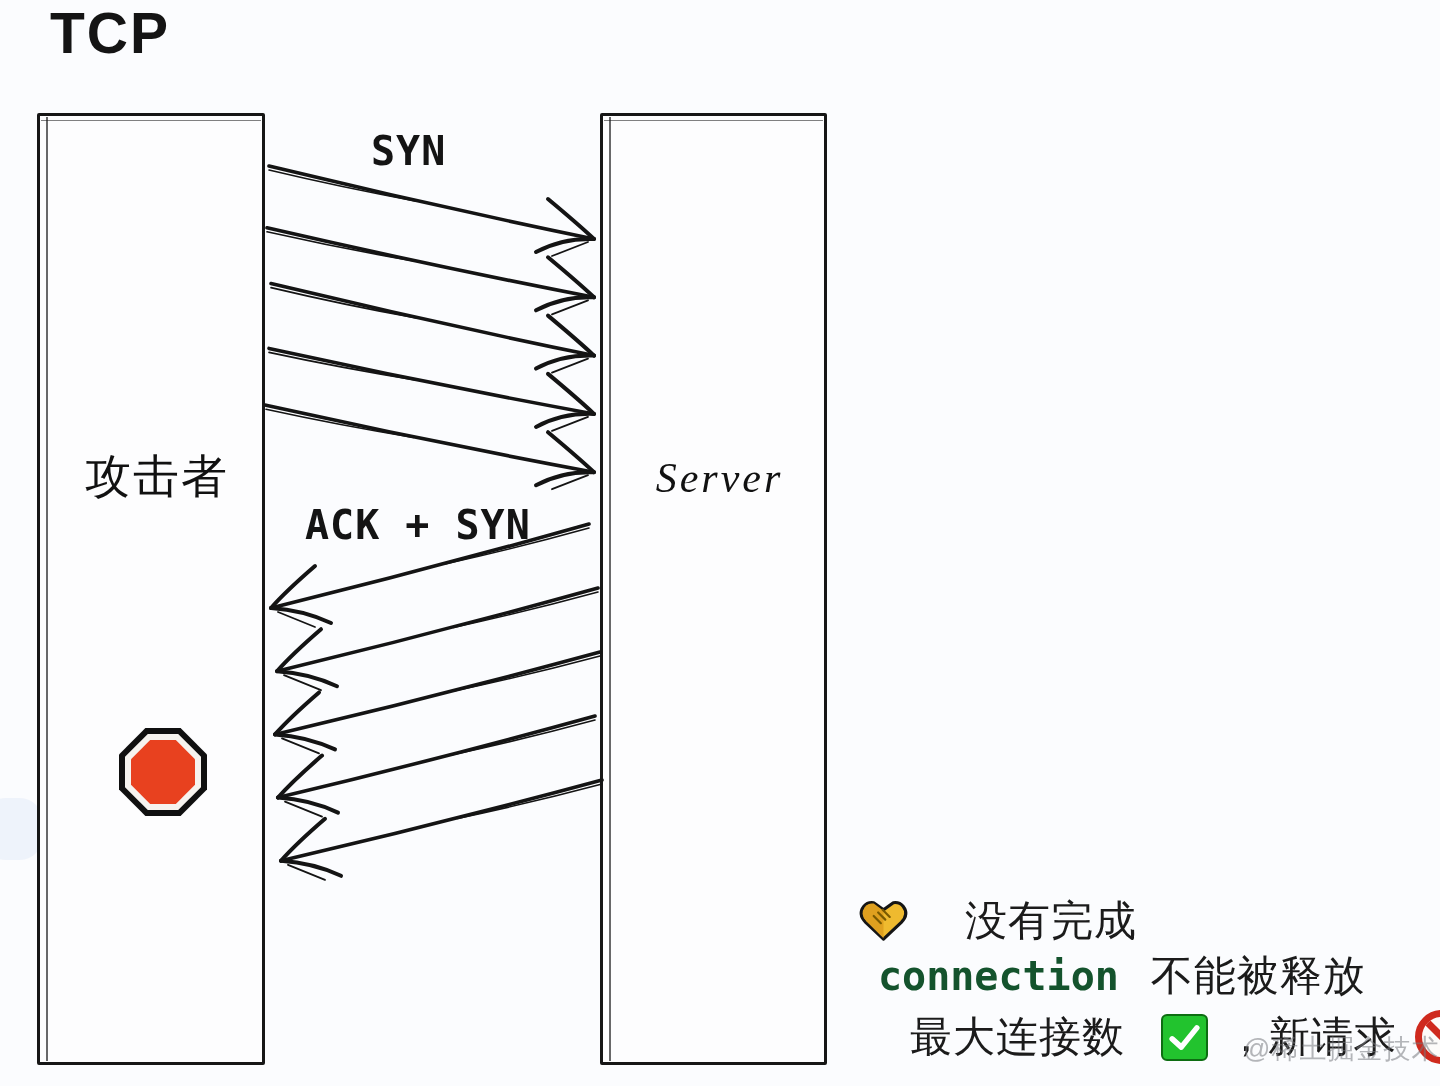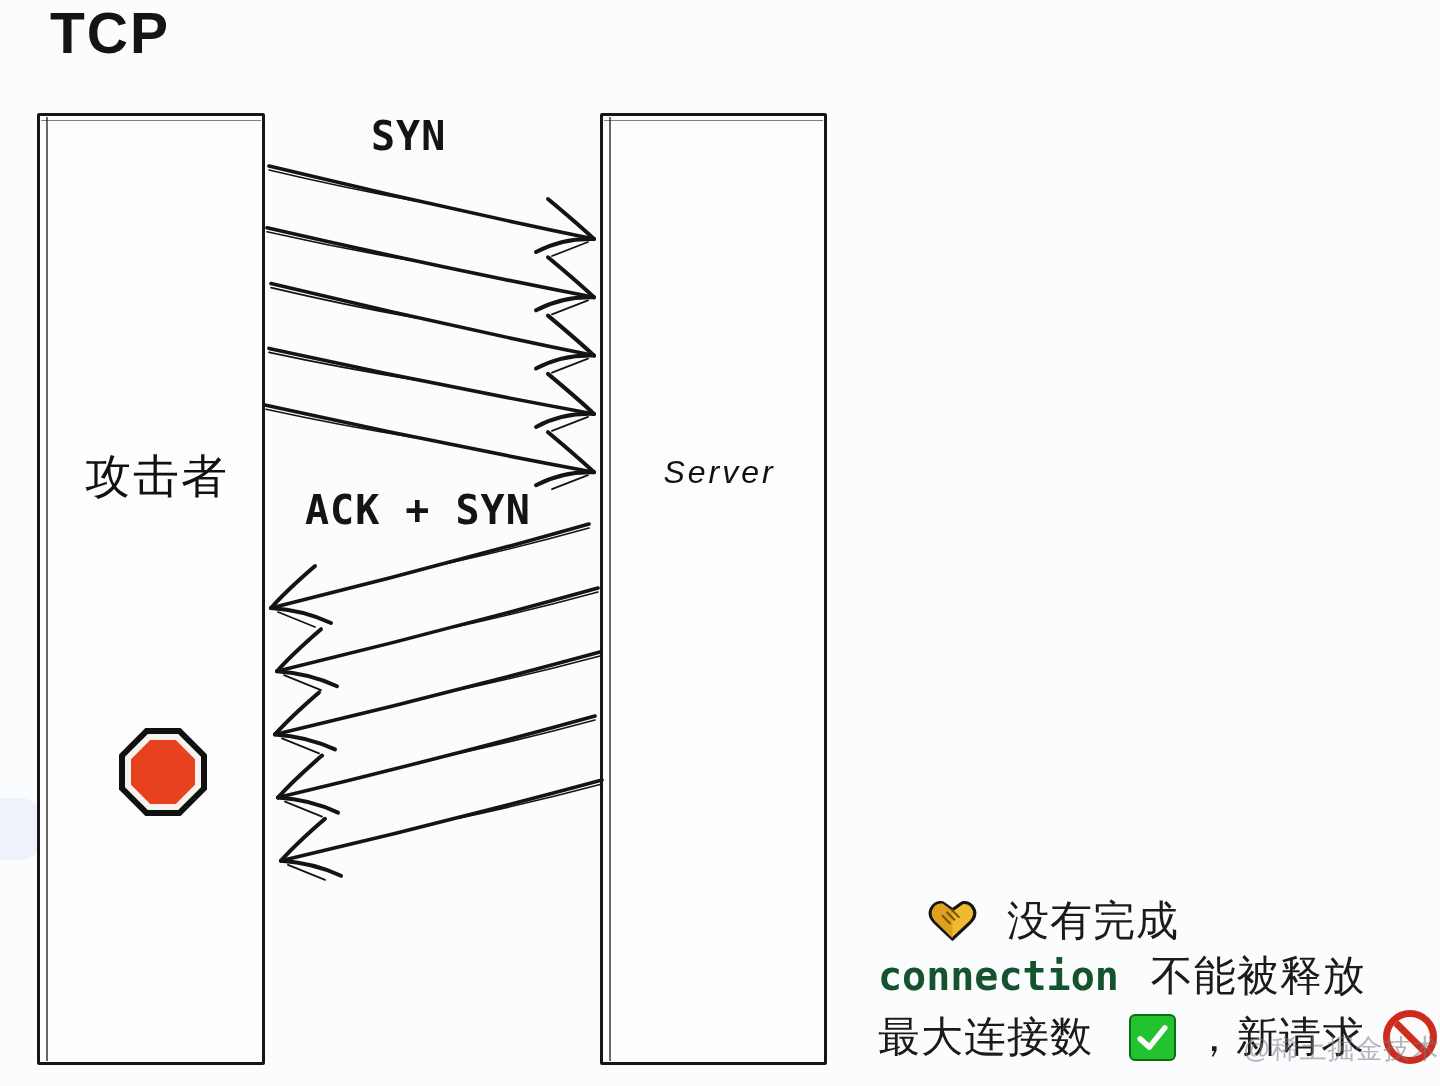--- a/index.html
+++ b/index.html
@@ -26,35 +26,35 @@
     content:"";position:absolute;left:1px;right:1px;top:4px;height:1.3px;
     background:rgba(25,25,25,.55);
   }
   .box-attacker{left:37px;width:228px;}
   .box-server{left:600px;width:227px;}
   .node-label{
     position:absolute;left:12px;right:0;top:330px;text-align:center;
     font-size:46px;letter-spacing:2px;color:#111;
   }
   .box-server .node-label{
-    top:338px;font-size:32px;font-style:italic;letter-spacing:3px;
-    font-family:Liberation Sans, sans-serif;
+    top:338px;font-size:42px;font-style:italic;letter-spacing:3px;
+    font-family:Liberation Serif, serif;
   }
 
   
   .page-title{
     position:absolute;left:50px;top:0px;
     font-size:57px;font-weight:600;letter-spacing:2px;color:#141414;z-index:3;
   }
 
   
   .flow-label{
     position:absolute;z-index:3;color:#141414;
     font-family:"DejaVu Sans Mono","Liberation Mono",monospace;
-    font-weight:700;font-size:40px;letter-spacing:1px;white-space:nowrap;
+    font-weight:700;font-size:40px;letter-spacing:1px;white-space:nowrap;margin-top:15px;
   }
   .flow-label.syn{left:371px;top:113px;}
   .flow-label.acksyn{left:305px;top:487px;}
 
   
   svg.arrows{position:absolute;left:0;top:0;width:1440px;height:1086px;z-index:2;pointer-events:none;}
 
   
   .heading{position:absolute;left:950px;top:74px;z-index:3;color:var(--accent,#1a9cd8);line-height:1;}
   .heading .en{font-size:58px;font-weight:400;letter-spacing:0px;}
@@ -63,22 +63,22 @@
   
   .stop-sign{position:absolute;left:119px;top:728px;width:88px;height:88px;z-index:3;}
   .oct{position:absolute;clip-path:polygon(30% 0,70% 0,100% 30%,100% 70%,70% 100%,30% 100%,0 70%,0 30%);}
   .oct.outer{left:0;top:0;right:0;bottom:0;background:#101010;}
   .oct.ring{left:6px;top:6px;right:6px;bottom:6px;background:#f6f3ef;}
   .oct.core{left:12px;top:12px;right:12px;bottom:12px;background:var(--stop-red,#e8411f);}
 
   
   .note-line{position:absolute;display:flex;align-items:center;z-index:3;
     font-size:42px;color:#1b1b1b;line-height:1;white-space:nowrap;}
-  .note-line .cjk{letter-spacing:1px;}
-  .note-1{left:924px;top:897px;}
+  .note-line .cjk{letter-spacing:1px;margin-left:32px;}
+  .note-1{left:855px;top:897px;gap:27px;}
   .note-1 .cjk{margin-left:26px;}
   .note-2{left:878px;top:955px;}
   .note-2 .code{
     font-family:"DejaVu Sans Mono","Liberation Mono",monospace;
     font-size:40px;font-weight:700;color:#14532d;letter-spacing:0;}
   .note-2 .cjk{margin-left:32px;}
   .note-3{left:878px;top:1010px;}
 
   .icon-handshake{width:57px;height:47px;display:block;}
 

